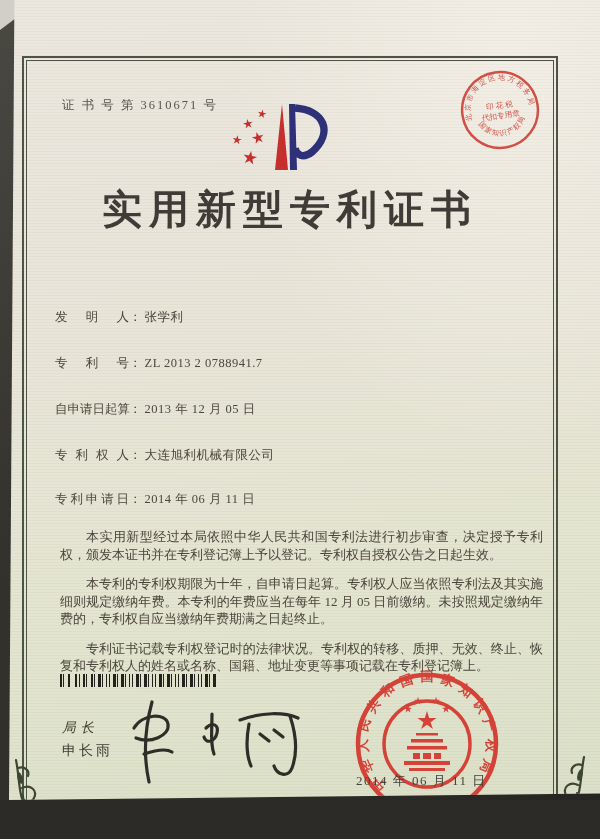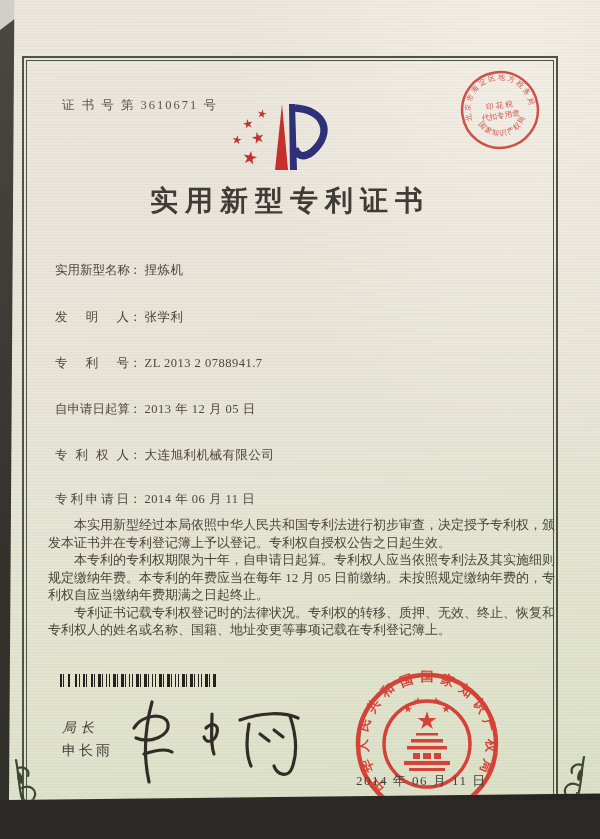--- a/index.html
+++ b/index.html
@@ -15,30 +15,30 @@
            linear-gradient(172deg,#ece7df 0%,#eae5db 30%,#e7e5d6 55%,#e2e4cf 78%,#dce0c8 100%);
          clip-path:polygon(2.4% 0,100% 0,100% 99.2%,1.5% 100%);}
   .paper::before{content:"";position:absolute;inset:0;pointer-events:none;
          background:repeating-linear-gradient(0deg,rgba(105,125,70,.055) 0 1px,rgba(0,0,0,0) 1px 3px);}
   .frame{position:absolute;left:22px;top:56px;width:532px;height:768px;
          border:2.5px solid #4d5345;z-index:1;}
   .frame::after{content:"";position:absolute;inset:2px;border:1px solid #4d5345;}
   .abs{position:absolute;}
   .cert-no{left:62px;top:97px;font-size:12.5px;letter-spacing:2px;color:#57534a;z-index:2;}
   .logo{left:228px;top:98px;width:112px;height:76px;z-index:2;}
-  .title{left:23px;top:182px;width:534px;text-align:center;font-size:28px;font-weight:700;
+  .title{left:23px;top:182px;width:534px;text-align:center;font-size:40px;font-weight:700;
          letter-spacing:7px;color:#3f3c37;z-index:2;}
   .frow{left:55px;font-size:12.5px;color:#4c473d;z-index:2;white-space:nowrap;}
   .r0{top:262px}.r1{top:309px}.r2{top:355px}.r3{top:401px}.r4{top:447px}.r5{top:491px}
   .flabel{display:inline-block;width:74px;text-align:justify;text-align-last:justify;}
   .fsep{padding-right:3px;}
   .fval{letter-spacing:.5px;}
   .paras{left:48px;top:516px;width:507px;font-size:13px;line-height:17.5px;
          text-align:justify;color:#4b453c;z-index:2;}
-  .paras p{margin:0;text-indent:2em;}
+  .paras p{margin:12px;text-indent:2em;}
   .barcode{left:60px;top:674px;width:156px;height:13px;z-index:2;background:
     repeating-linear-gradient(90deg,
       #23221f 0 1.5px,rgba(0,0,0,0) 1.5px 3px,
       #23221f 3px 4px,rgba(0,0,0,0) 4px 7.5px,
       #23221f 7.5px 10px,rgba(0,0,0,0) 10px 11.5px,
       #23221f 11.5px 12.5px,rgba(0,0,0,0) 12.5px 15px,
       #23221f 15px 17.5px,rgba(0,0,0,0) 17.5px 19px,
       #23221f 19px 20px,rgba(0,0,0,0) 20px 23px);}
   .dir-title{left:62px;top:719px;font-size:13.5px;letter-spacing:5px;color:#3e3b33;z-index:2;font-style:italic;}
   .dir-name{left:62px;top:742px;font-size:14px;letter-spacing:3px;color:#3e3b33;z-index:2;}
@@ -77,23 +77,20 @@
         <polygon points="47,72 54,6 60,72"></polygon>
       </g>
       <g fill="#2e3178">
         <polygon points="62,72 61,6 67,6 69,72"></polygon>
       </g>
       <path d="M 67,10 C 96,12 106,34 84,54 C 75,61 68,57 67,50" stroke="#2e3178" stroke-width="7.5" fill="none"></path>
     </svg>
 
     <div class="abs title">实用新型专利证书</div>
 
-    <div class="abs frow r0">
-      <span class="flabel">实用新型名称</span><span class="fsep">：</span><span class="fval">捏炼机</span>
-    </div>
     <div class="abs frow r1">
       <span class="flabel">发明人</span><span class="fsep">：</span><span class="fval">张学利</span>
     </div>
     <div class="abs frow r2">
       <span class="flabel">专利号</span><span class="fsep">：</span><span class="fval">ZL 2013 2 0788941.7</span>
     </div>
     <div class="abs frow r3">
       <span class="flabel">自申请日起算</span><span class="fsep">：</span><span class="fval">2013 年 12 月 05 日</span>
     </div>
     <div class="abs frow r4">

